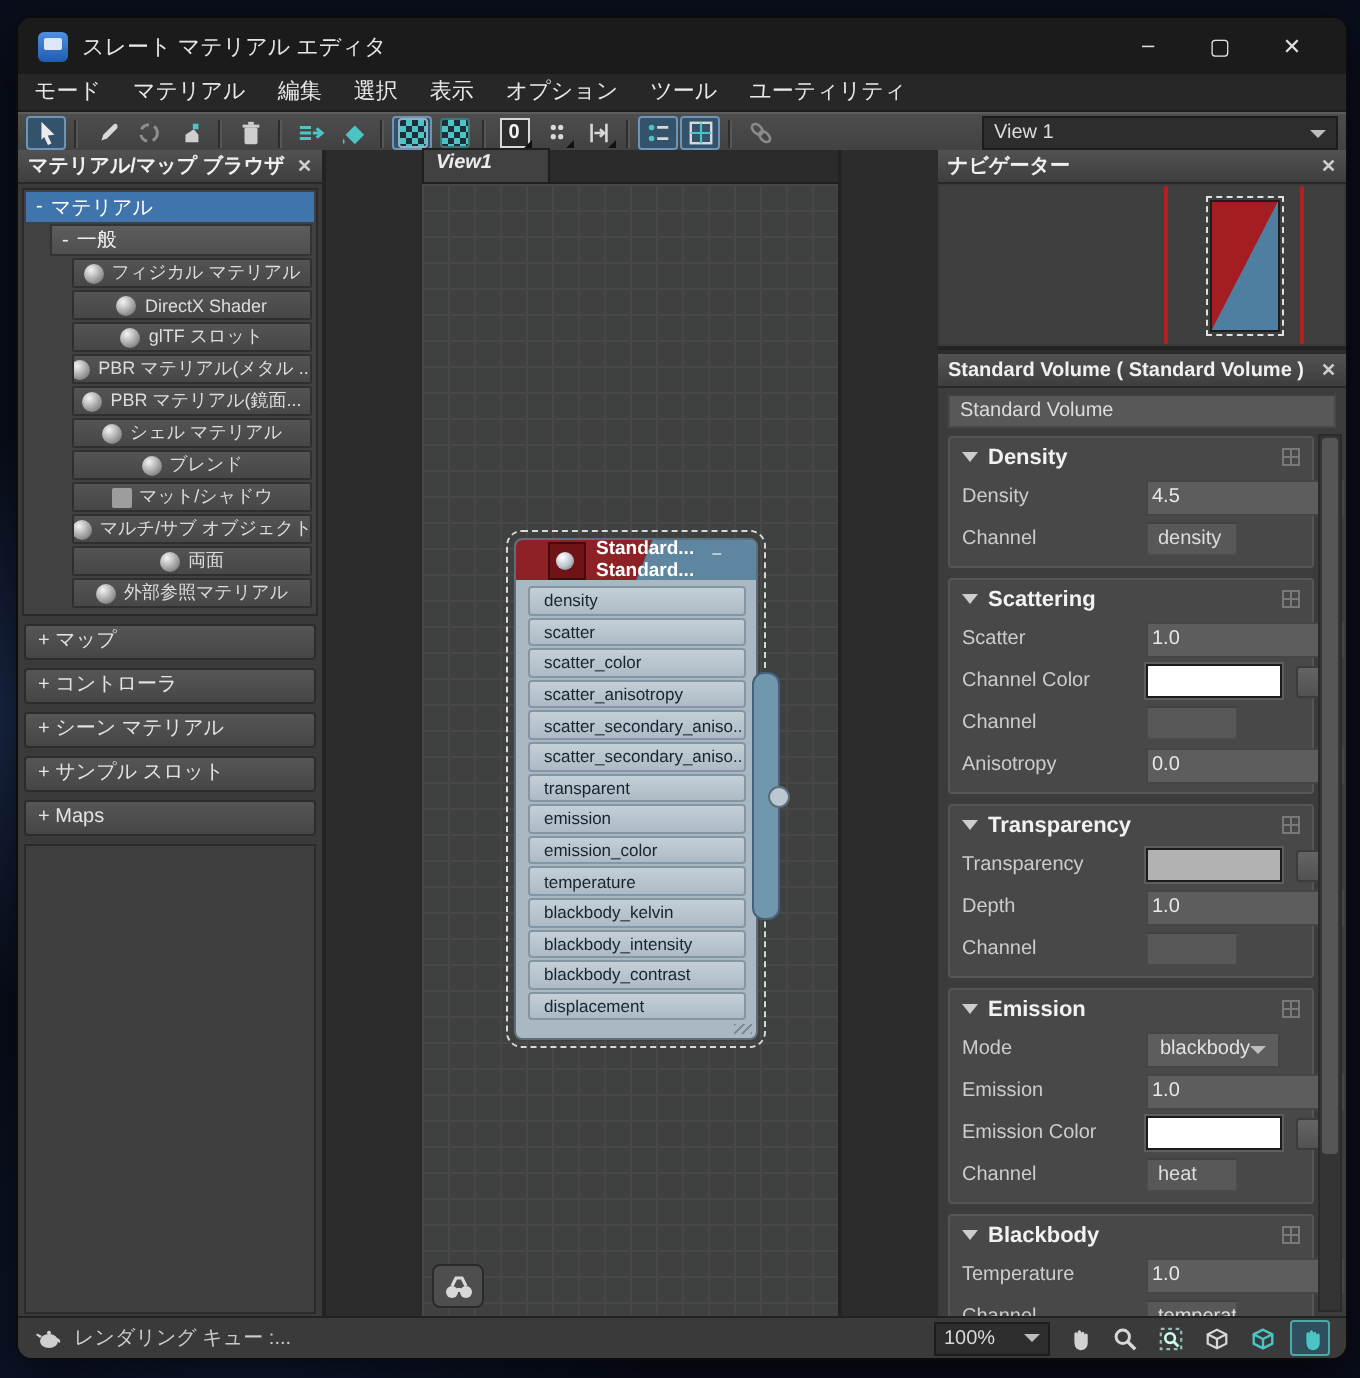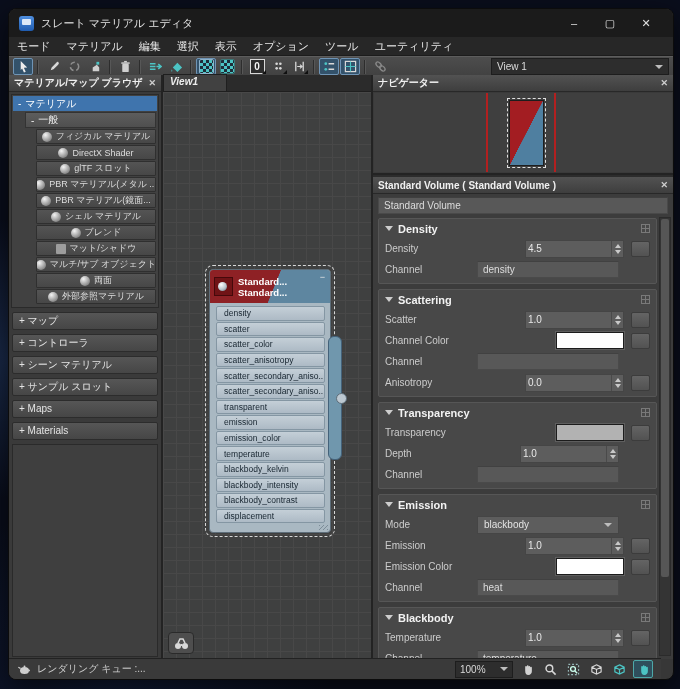--- a/index.html
+++ b/index.html
@@ -31,21 +31,21 @@
   .tbtn{width:20px;height:17px;display:flex;align-items:center;justify-content:center;border-radius:2px;position:relative;flex:0 0 auto;}
   .tbtn.active{background:#33526b;border:1px solid #6f94b5;width:18px;height:15px;}
   .tsep{width:1px;height:14px;background:#2d2d2d;border-right:1px solid #575757;margin:0 3px;flex:0 0 auto;}
   .flyout{position:absolute;right:1px;bottom:1px;width:0;height:0;border-left:4px solid transparent;border-bottom:4px solid #101010;}
   .checker{width:13px;height:13px;border:1px solid #8fb2c9;border-radius:2px;
     background:repeating-conic-gradient(#4cc4c4 0% 25%, #1f2d38 25% 50%) 0 0/6px 6px;}
   .slot0{width:13px;height:13px;border:1px solid #d8d8d8;color:#f2f2f2;font-size:10px;font-weight:bold;display:flex;align-items:center;justify-content:center;background:#2c2c2c;}
   .viewselect{margin-left:auto;width:166px;height:15px;background:#2d2d2d;border:1px solid #1d1d1d;display:flex;align-items:center;padding:0 5px;color:#dcdcdc;font-size:10px;}
   .caret{margin-left:auto;width:0;height:0;border-left:4px solid transparent;border-right:4px solid transparent;border-top:4px solid #bdbdbd;}
   
-  .main{position:absolute;top:66px;bottom:20px;left:0;right:0;display:flex;background:#2c2c2c;}
+  .main{position:absolute;top:66px;bottom:20px;left:0;right:0;display:flex;background:#2c2c2c;gap:48px;}
   
   .sidebar{width:152px;background:#3a3a3a;border-right:2px solid #232323;display:flex;flex-direction:column;}
   .phead{height:16px;background:linear-gradient(#525252,#3e3e3e);border-bottom:1px solid #282828;display:flex;align-items:center;padding:0 5px;color:#f0f0f0;font-size:10px;font-weight:bold;}
   .closex{margin-left:auto;color:#cfcfcf;font-size:9px;line-height:9px;}
   .searchrow{height:17px;display:flex;align-items:center;gap:3px;padding:1px 3px;background:#343434;}
   .searchcaret{width:0;height:0;border-left:5px solid transparent;border-right:5px solid transparent;border-top:6px solid #c7c7c7;margin-left:3px;}
   .searchinput{flex:1;height:13px;background:#4c4c4c;border:1px solid #2a2a2a;color:#b5b5b5;font-size:9.5px;padding:0 4px;outline:none;font-family:"Liberation Sans",sans-serif;}
   .searchinput::placeholder{color:#aaaaaa;}
   .treebox{margin:2px 2px 2px 2px;border:1px solid #2a2a2a;background:#414141;padding-bottom:2px;}
   .trow-root{height:15px;background:#3f74ad;color:#fff;font-size:10px;display:flex;align-items:center;padding-left:5px;gap:4px;margin:1px;}
@@ -57,21 +57,21 @@
   .sidefill{flex:1;margin:2px 3px 2px;border:1px solid #2a2a2a;background:#3f3f3f;}
   
   .viewarea{width:208px;display:flex;flex-direction:column;border-right:2px solid #232323;}
   .tabbar{height:16px;background:#2b2b2b;display:flex;align-items:flex-end;border-bottom:1px solid #1f1f1f;}
   .tab{height:15px;min-width:48px;background:#414141;border:1px solid #1f1f1f;border-bottom:none;color:#ececec;font-size:10px;font-weight:bold;font-style:italic;padding:1px 8px 0 6px;}
   .canvas{flex:1;position:relative;overflow:hidden;background-color:#3f4040;
     background-image:linear-gradient(#484848 1px,transparent 1px),linear-gradient(90deg,#484848 1px,transparent 1px);
     background-size:13px 13px;}
   
   .node{position:absolute;left:46px;top:177px;width:120px;background:#a9b8c2;border:1px solid #5d6d79;border-radius:4px;outline:1px dashed #d8d8d8;outline-offset:3px;}
-  .node-header{height:33px;border-radius:3px 3px 0 0;background:linear-gradient(112deg,#8e2125 0%,#8e2125 53%,#5e86a0 53.5%,#5e86a0 100%);display:flex;align-items:center;padding:0 4px;}
+  .node-header{height:20px;border-radius:3px 3px 0 0;background:linear-gradient(112deg,#8e2125 0%,#8e2125 53%,#5e86a0 53.5%,#5e86a0 100%);display:flex;align-items:center;padding:0 16px;}
   .node-thumb{width:17px;height:17px;background:#701316;border:1px solid #45090b;position:relative;flex:0 0 auto;}
   .node-thumb::after{content:"";position:absolute;left:3px;top:4px;width:9px;height:9px;border-radius:50%;background:radial-gradient(circle at 35% 30%,#ffffff,#b9c4cc 55%,#5a6a75);}
   .node-titles{flex:1;padding-left:5px;color:#ffffff;font-weight:bold;font-size:9.5px;line-height:11px;white-space:nowrap;}
   .node-collapse{align-self:flex-start;color:#e8e8e8;font-size:9px;line-height:10px;padding:2px 1px 0 0;}
   .node-slots{padding:3px 0 2px 6px;display:flex;flex-direction:column;gap:1px;}
   .slotrow{height:12.6px;background:linear-gradient(#c4cfd7,#adbac5);border:1px solid #8496a3;border-radius:2px;margin-right:5px;display:flex;align-items:center;padding-left:7px;font-size:8.5px;color:#16242f;position:relative;white-space:nowrap;overflow:hidden;}
   .socket{position:absolute;left:-12px;top:1px;width:9px;height:9px;border-radius:50%;background:#bcc8d1;border:1px solid #5d6d79;}
   .node-footer{height:7px;position:relative;}
   .node-footer::after{content:"";position:absolute;right:2px;bottom:2px;width:9px;height:5px;
     background:repeating-linear-gradient(135deg,#7c8c98 0 1px,transparent 1px 3px);}
@@ -105,21 +105,21 @@
   .sarr{width:11px;height:100%;display:flex;flex-direction:column;align-items:center;justify-content:center;gap:2px;border-left:1px solid #4a4a4a;}
   .sarr .up{width:0;height:0;border-left:3px solid transparent;border-right:3px solid transparent;border-bottom:4px solid #c9c9c9;}
   .sarr .dn{width:0;height:0;border-left:3px solid transparent;border-right:3px solid transparent;border-top:4px solid #c9c9c9;}
   .swatch{margin-left:auto;width:66px;height:15px;border:1px solid #1c1c1c;box-shadow:0 0 0 1px #5e5e5e;flex:0 0 auto;}
   .ddown{flex:1;height:16px;background:#5d5d5d;border:1px solid #454545;display:flex;align-items:center;color:#e2e2e2;font-size:10px;padding:0 6px;}
   .mapbtn{width:17px;height:14px;margin-left:7px;background:linear-gradient(#646464,#525252);border:1px solid #3c3c3c;border-radius:2px;flex:0 0 auto;}
   .mapsp{width:24px;margin-left:7px;flex:0 0 auto;}
   .pscrollbar{position:absolute;right:2px;top:40px;bottom:3px;width:10px;background:#343434;border:1px solid #2b2b2b;}
   .pthumb{position:absolute;left:1px;right:1px;top:1px;height:82%;background:#565656;border-radius:2px;}
   
-  .statusbar{position:absolute;left:0;right:12px;bottom:0;height:20px;background:#3a3a3a;border-top:1px solid #222;display:flex;align-items:center;padding:0 8px;gap:6px;color:#cccccc;font-size:10px;}
+  .statusbar{position:absolute;left:0;right:0;bottom:0;height:20px;background:#3a3a3a;border-top:1px solid #222;display:flex;align-items:center;padding:0 8px;gap:6px;color:#cccccc;font-size:10px;}
   .sright{margin-left:auto;display:flex;align-items:center;gap:5px;}
   .zoombox{width:48px;height:15px;background:#2d2d2d;border:1px solid #1d1d1d;display:flex;align-items:center;padding:0 4px;color:#d8d8d8;font-size:10px;gap:4px;}
   .sicon{width:18px;height:16px;display:flex;align-items:center;justify-content:center;border-radius:2px;}
   .sicon.active{background:#2f4f5c;border:1px solid #4da8a8;}
 </style>
 </head>
 <body>
 
 <div class="window">
 
@@ -303,21 +303,20 @@
         <div class="trow-item">
             <span class="sphere"></span>
             <span>外部参照マテリアル</span>
           </div>
       </div>
       <div class="groupbar">+ マップ</div>
       <div class="groupbar">+ コントローラ</div>
       <div class="groupbar">+ シーン マテリアル</div>
       <div class="groupbar">+ サンプル スロット</div>
       <div class="groupbar">+ Maps</div>
-      <div class="groupbar">+ Materials</div>
       <div class="sidefill"></div>
     </div>
 
     <div class="viewarea">
       <div class="tabbar">
         <div class="tab">View1</div>
       </div>
       <div class="canvas">
         <div class="node">
           <div class="node-header">

